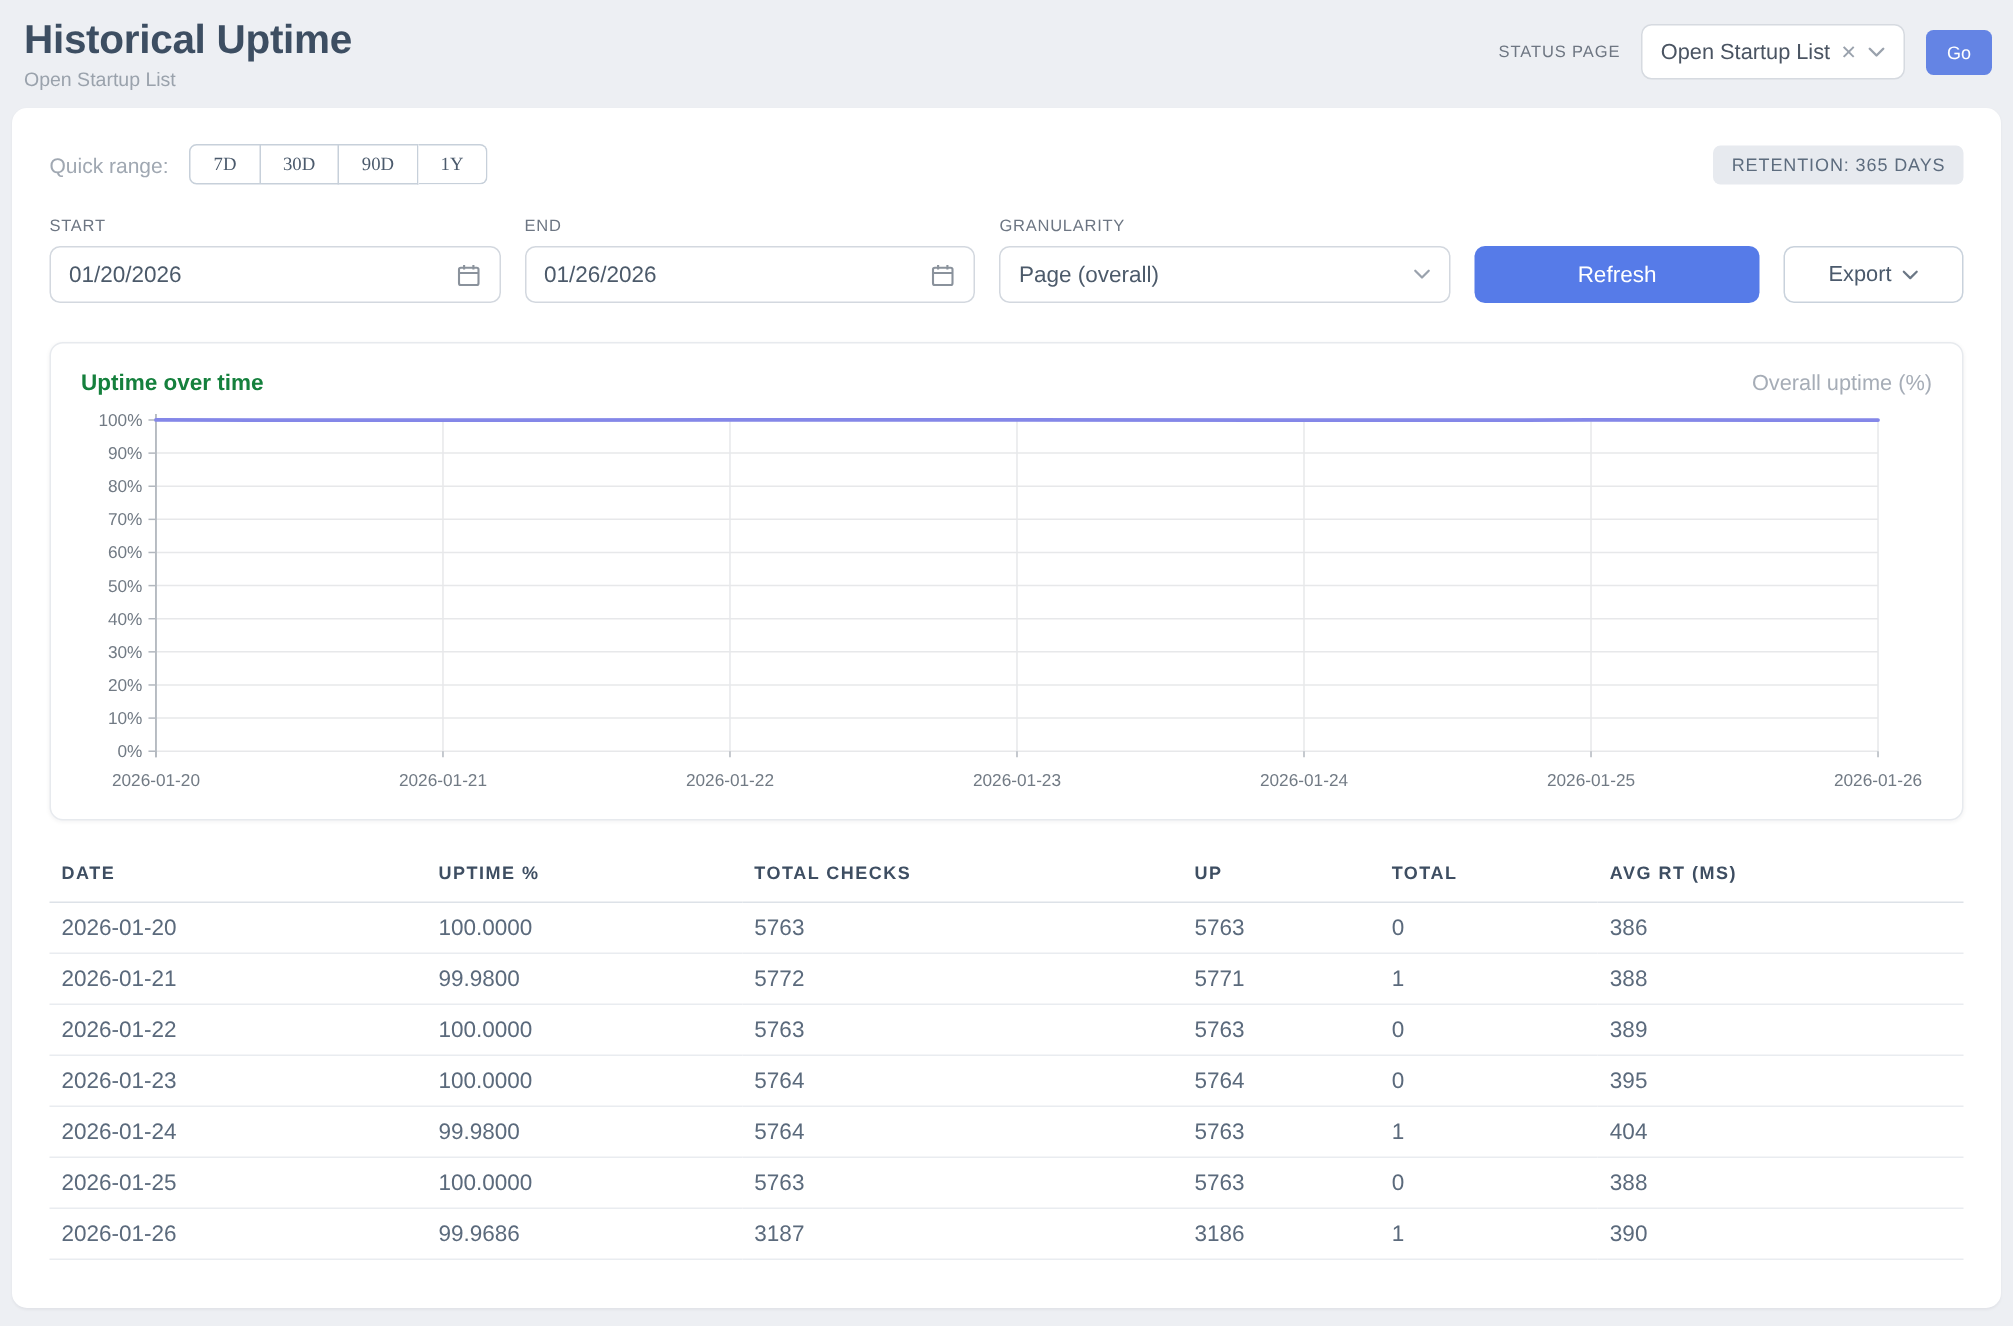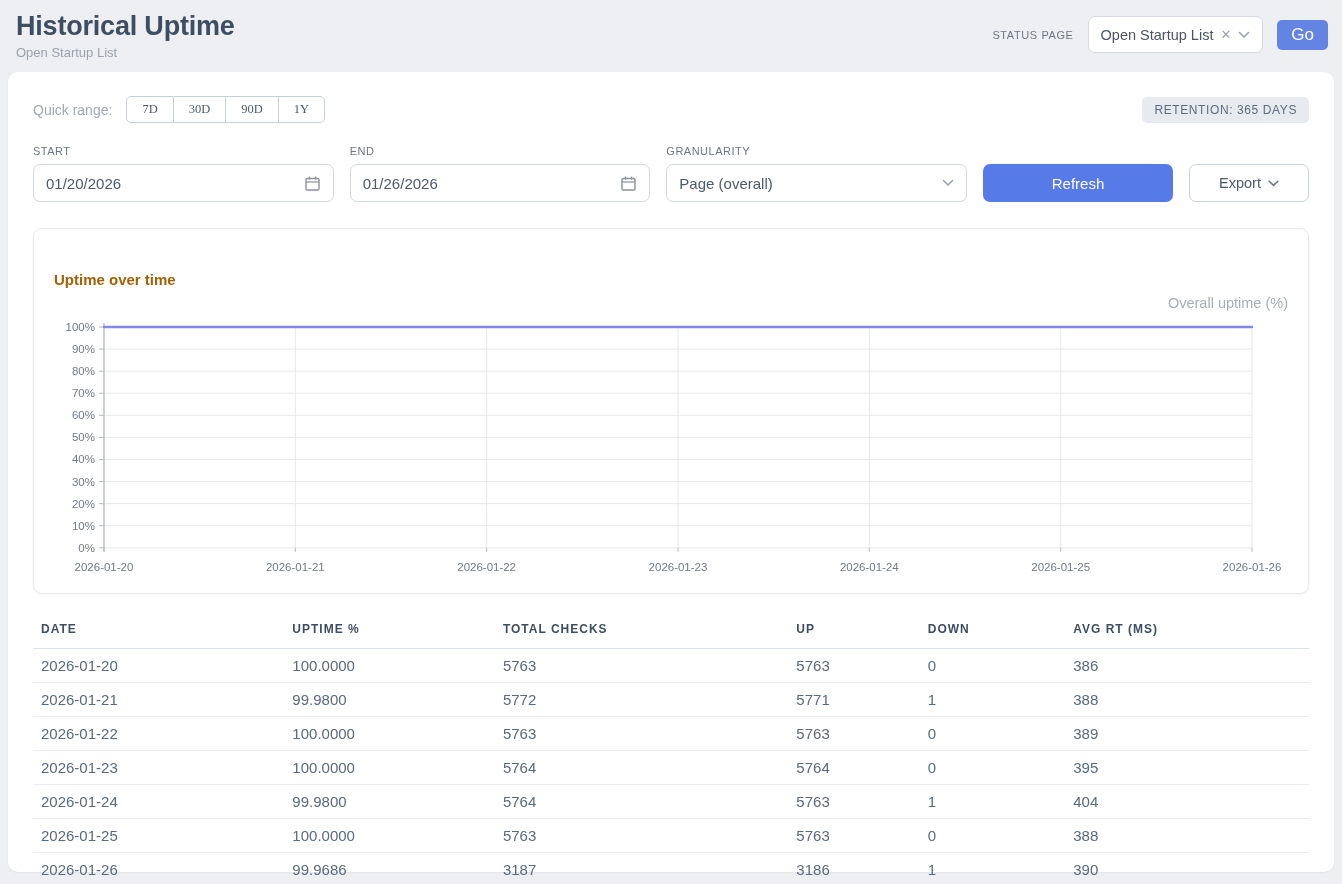--- a/index.html
+++ b/index.html
@@ -13,21 +13,21 @@
   .page-header { position: relative; padding: 11px 16px 0; height: 72px; }
   .page-title { font-size: 27px; font-weight: 600; color: #3d4e62; letter-spacing: -0.2px; }
   .page-subtitle { font-size: 13px; color: #9aa2ac; margin-top: 3px; }
   .header-right { position: absolute; top: 16px; right: 14px; display: flex; align-items: center; gap: 14px; }
   .status-label { font-size: 11px; color: #6e7682; letter-spacing: .6px; font-weight: 500; }
   .status-select { display: flex; align-items: center; gap: 7px; height: 37px; padding: 0 12px;
     background: #fff; border: 1px solid #d6dae0; border-radius: 7px; font-size: 14.5px; color: #4a5462; cursor: pointer; }
   .clear-x { color: #9aa2ad; font-size: 13px; line-height: 1; }
   .chev { display: inline-flex; }
   .go-btn { height: 30px; padding: 0 14px; background: #6484e4; color: #fff; border: none;
-    border-radius: 5px; font-size: 17px; cursor: pointer; font-family: inherit; }
+    border-radius: 5px; font-size: 12px; cursor: pointer; font-family: inherit; }
   
   .panel { margin: 0 8px; height: 800px; background: #fff; border-radius: 10px;
     padding: 24px 25px 18px; box-shadow: 0 1px 2px rgba(16,24,40,.05); }
   .quick-row { display: flex; justify-content: space-between; align-items: center; gap: 32px; }
   .quick-left { display: flex; align-items: center; gap: 14px; }
   .quick-label { font-size: 14px; color: #a0a8b2; }
   .btn-group { display: flex; }
   .btn-group button { height: 27px; padding: 0 15px; font-size: 12.5px; color: #4b5a6c;
     background: #fff; border: 1px solid #c7d0da; border-left-width: 0; cursor: pointer; font-family: Liberation Serif, serif; }
   .btn-group button:first-child { border-left-width: 1px; border-radius: 5px 0 0 5px; }
@@ -44,22 +44,22 @@
   .icon-btn { display: inline-flex; align-items: center; color: #8a929c; cursor: pointer; }
   .refresh-btn { width: 190px; height: 38px; background: #567be8; color: #fff; border: none;
     border-radius: 7px; font-size: 15px; cursor: pointer; font-family: inherit; }
   .export-btn { width: 120px; height: 38px; background: #fff; border: 1px solid #c9d2dc;
     border-radius: 7px; font-size: 14.5px; color: #4b5a6c; display: flex; align-items: center;
     justify-content: center; gap: 7px; cursor: pointer; font-family: inherit; }
   
   .chart-card { margin-top: 26px; border: 1px solid #e7eaee; border-radius: 9px;
     padding: 18px 20px 10px; box-shadow: 0 1px 3px rgba(16,24,40,.05); background: #fff; }
   .chart-head { display: flex; justify-content: space-between; align-items: center; margin-bottom: 10px; }
-  .chart-title { font-size: 15px; font-weight: 700; color: #a16207; }
-  .chart-legend { font-size: 14.5px; color: #a6adb7; margin-top: 48px; }
+  .chart-title { font-size: 15px; font-weight: 700; color: #15803d; }
+  .chart-legend { font-size: 14.5px; color: #a6adb7; }
   .chart-wrap svg { display: block; width: 100%; height: auto; }
   
   table.uptime-table { width: 100%; border-collapse: collapse; margin-top: 22px; }
   .uptime-table th { text-align: left; font-size: 12px; letter-spacing: 1px; color: #3e4e62;
     font-weight: 700; padding: 6px 8px 12px; border-bottom: 1px solid #dde2e8; }
   .uptime-table td { font-size: 15px; color: #5b6a7c; padding: 8px 8px; line-height: 17px;
     border-bottom: 1px solid #e9ecf0; }
 </style>
 </head>
 <body>
@@ -224,21 +224,21 @@
         <col style="width: 10.3%;">
         <col style="width: 11.4%;">
         <col style="width: 19.1%;">
       </colgroup>
     <thead>
         <tr>
           <th>DATE</th>
           <th>UPTIME %</th>
           <th>TOTAL CHECKS</th>
           <th>UP</th>
-          <th>DOWN</th>
+          <th>TOTAL</th>
           <th>AVG RT (MS)</th>
         </tr>
       </thead>
     <tbody>
         <tr>
           <td>2026-01-20</td>
           <td>100.0000</td>
           <td>5763</td>
           <td>5763</td>
           <td>0</td>

